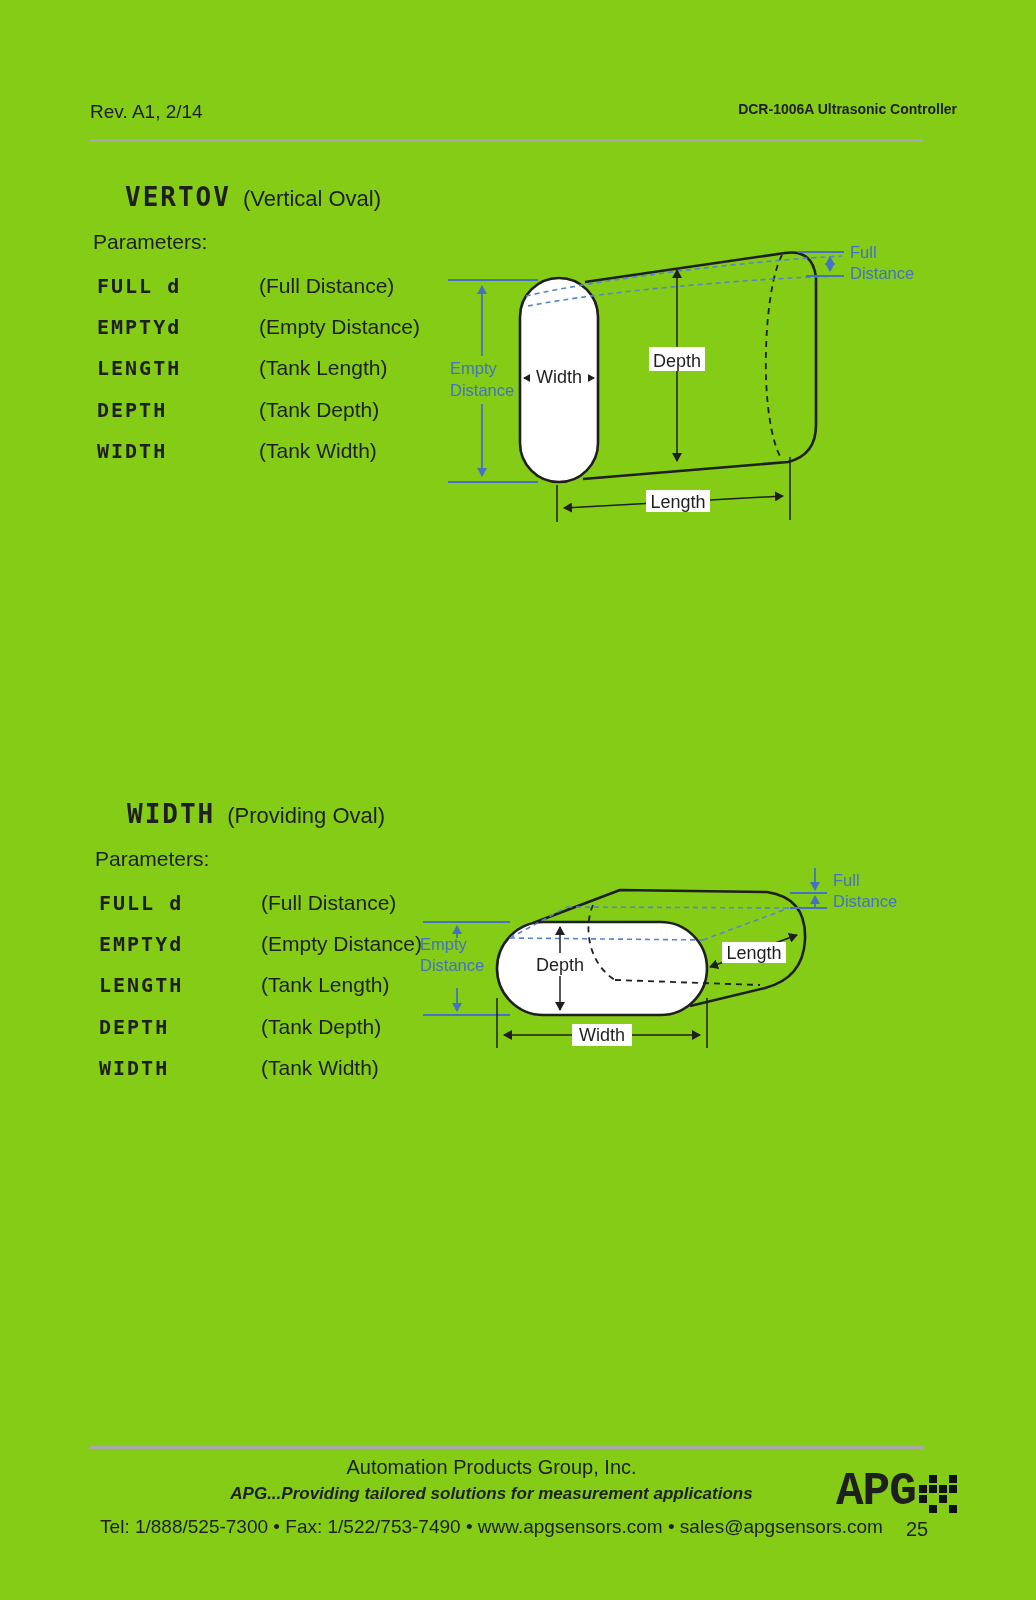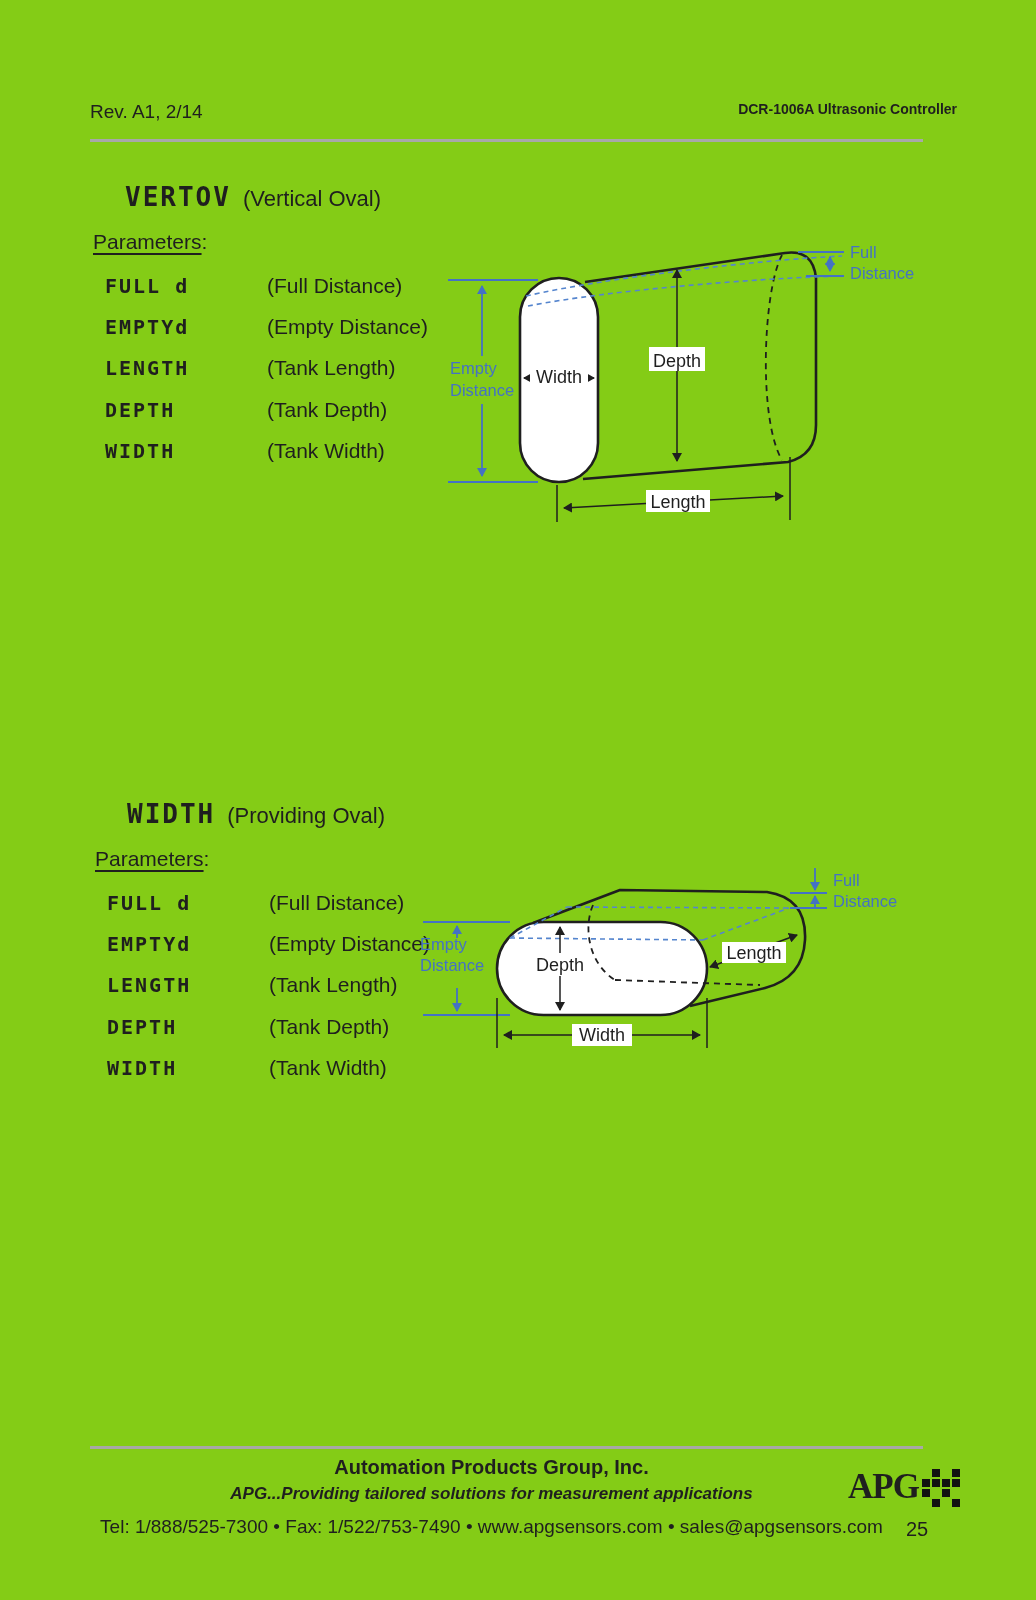--- a/index.html
+++ b/index.html
@@ -11,31 +11,31 @@
   .hdr-right{right:113px;top:101px;font-size:14px;font-weight:bold;}
   .rule{left:90px;width:833px;height:3px;background:#a8a8a8;}
   
   .lcd{font-family:"DejaVu Sans Mono",monospace;font-weight:bold;letter-spacing:2px;white-space:pre;}
   
   .sec{width:360px;}
   .sec-title{position:absolute;top:0;left:0;white-space:nowrap;margin-left:32px;}
   .sec-title .lcd{font-size:26px;}
   .sec-title .plain{font-size:22px;margin-left:12px;letter-spacing:0;}
   .params-h{position:absolute;top:48px;left:0;font-size:21px;}
-  .params-h .u{text-decoration:underline;text-underline-offset:4px;}
-  .prow{position:absolute;left:12px;display:flex;align-items:baseline;justify-content:flex-end;}
+  .params-h .u{text-underline-offset:4px;}
+  .prow{position:absolute;left:4px;display:flex;align-items:baseline;justify-content:flex-end;}
   .prow .code{width:114px;font-size:20px;}
   .prow .desc{font-size:21px;margin-left:48px;}
   
   .ftr{left:90px;top:1456px;width:803px;text-align:center;}
-  .ftr .l1{font-size:20px;font-weight:bold;}
+  .ftr .l1{font-size:20px;font-weight:normal;}
   .ftr .l2{font-size:17px;font-weight:bold;font-style:italic;margin-top:5px;}
   .ftr .l3{font-size:19px;margin-top:12px;}
   .logo{left:836px;top:1466px;display:flex;align-items:center;}
-  .logo .word{font-size:35px;font-weight:bold;letter-spacing:-1px;font-family:Liberation Serif, serif;margin-left:12px;}
+  .logo .word{font-size:46px;font-weight:bold;letter-spacing:-1px;font-family:Liberation Mono, monospace;}
   .logo .grid{display:grid;grid-template-columns:repeat(4,8px);grid-auto-rows:8px;gap:2px;margin-left:3px;margin-top:3px;}
   .logo .px{background:#111;}
   .logo .em{background:transparent;}
   .pageno{left:906px;top:1518px;font-size:20px;}
   svg text{font-family:"Liberation Sans",sans-serif;}
   .dimlabel{font-size:18px;fill:#1f1f1f;}
   .bluelabel{font-size:16.5px;fill:#4472C4;}
 </style>
 </head>
 <body>

